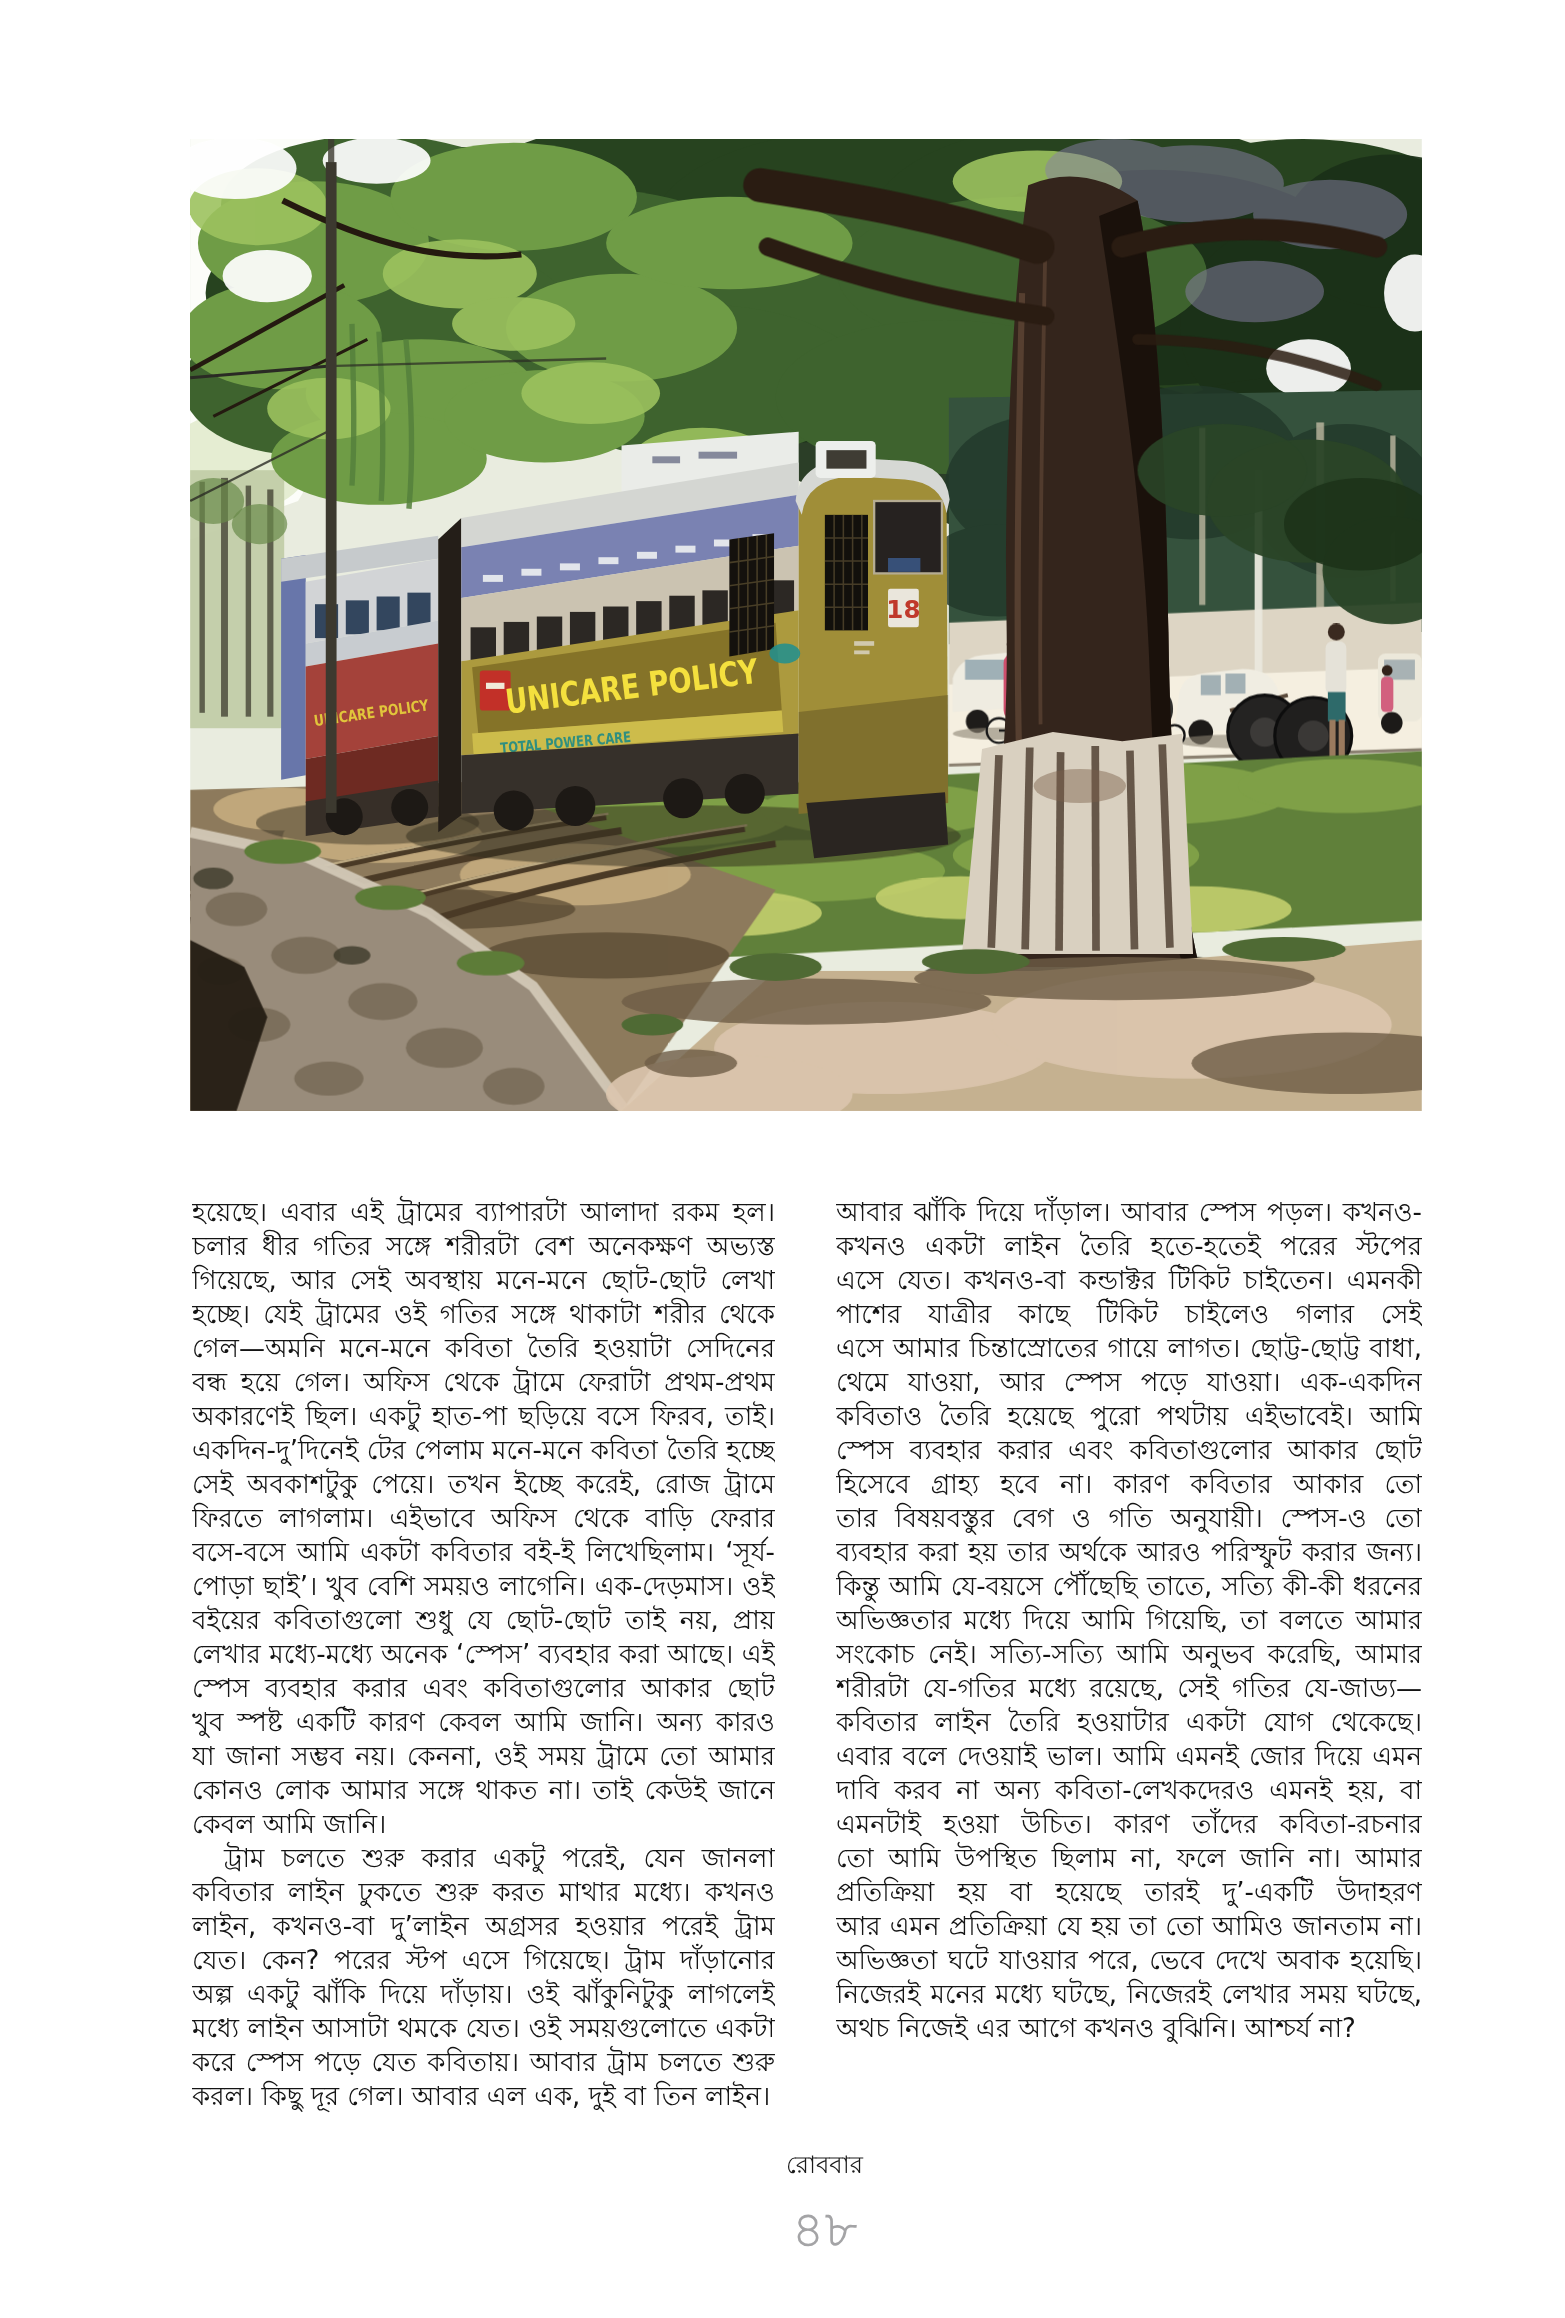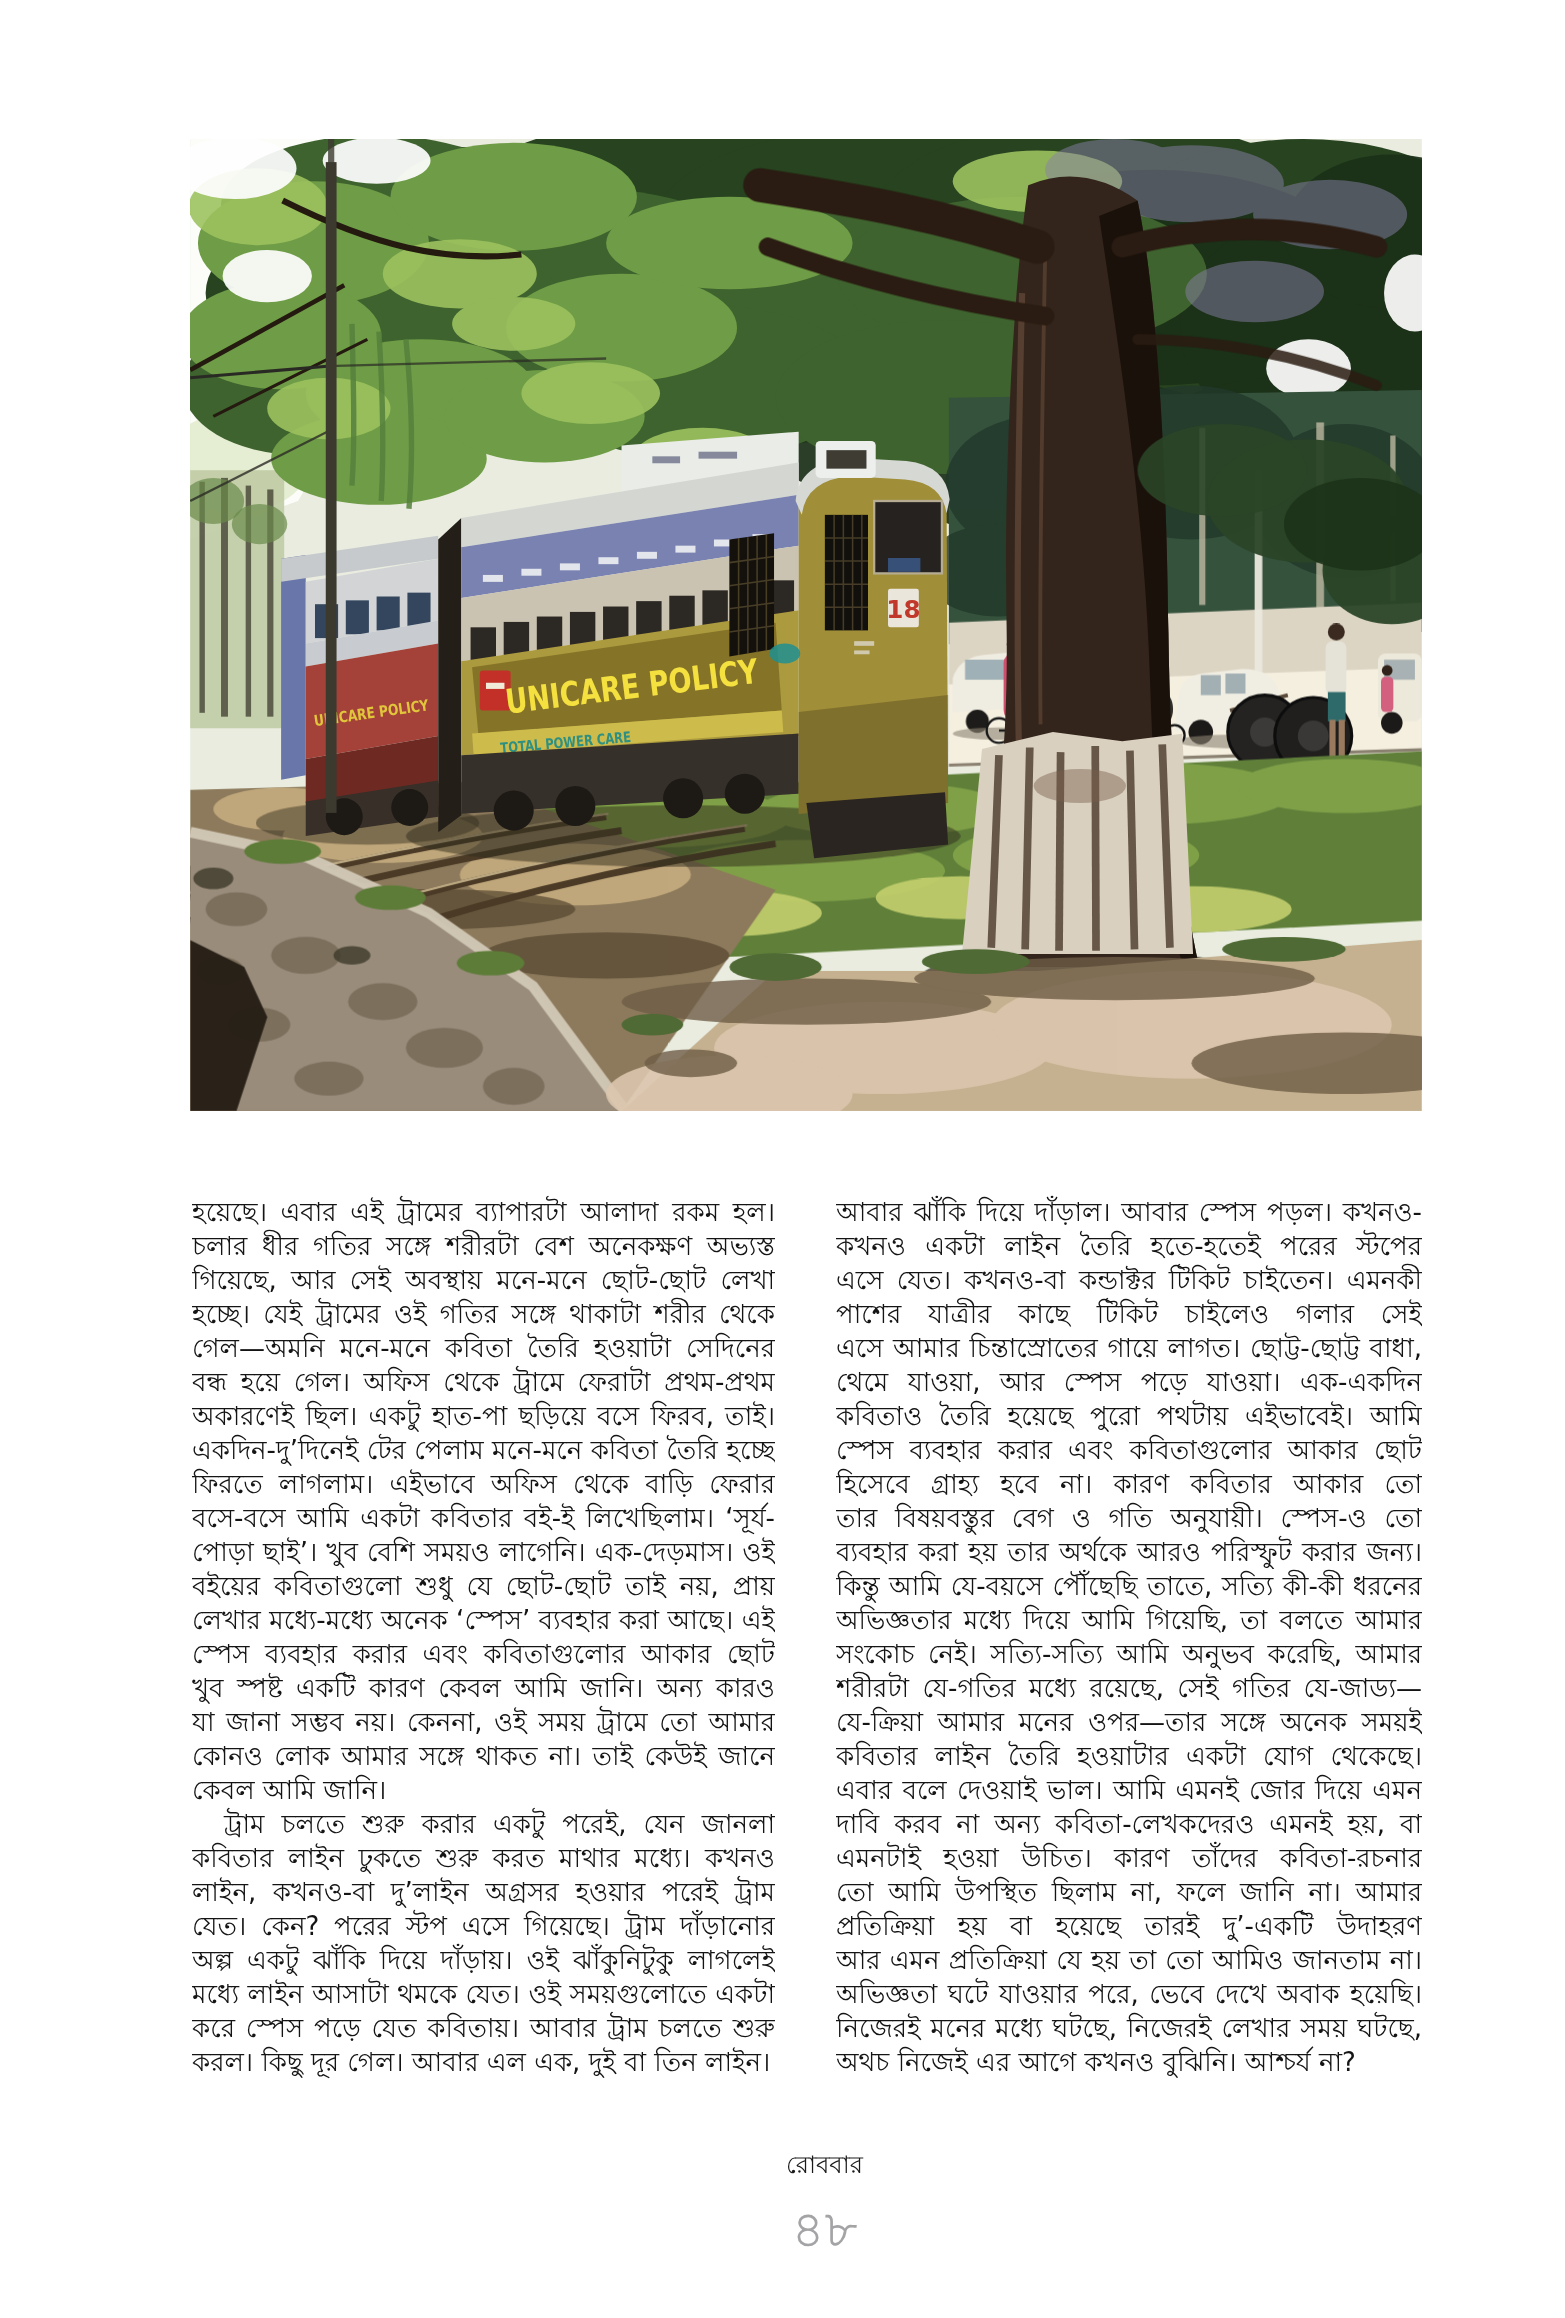--- a/index.html
+++ b/index.html
@@ -442,20 +442,21 @@
 
   <div class="col col-left">
     <div class="tl">হয়েছে। এবার এই ট্রামের ব্যাপারটা আলাদা রকম হল। ট্রাম</div>
     <div class="tl">চলার ধীর গতির সঙ্গে শরীরটা বেশ অনেকক্ষণ অভ্যস্ত হয়ে</div>
     <div class="tl">গিয়েছে, আর সেই অবস্থায় মনে-মনে ছোট-ছোট লেখা তৈরি</div>
     <div class="tl">হচ্ছে। যেই ট্রামের ওই গতির সঙ্গে থাকাটা শরীর থেকে সরে</div>
     <div class="tl">গেল—অমনি মনে-মনে কবিতা তৈরি হওয়াটা সেদিনের মতো</div>
     <div class="tl">বন্ধ হয়ে গেল। অফিস থেকে ট্রামে ফেরাটা প্রথম-প্রথম</div>
     <div class="tl">অকারণেই ছিল। একটু হাত-পা ছড়িয়ে বসে ফিরব, তাই। কিন্তু</div>
     <div class="tl">একদিন-দু’দিনেই টের পেলাম মনে-মনে কবিতা তৈরি হচ্ছে</div>
+    <div class="tl">সেই অবকাশটুকু পেয়ে। তখন ইচ্ছে করেই, রোজ ট্রামে</div>
     <div class="tl">ফিরতে লাগলাম। এইভাবে অফিস থেকে বাড়ি ফেরার ট্রামে</div>
     <div class="tl">বসে-বসে আমি একটা কবিতার বই-ই লিখেছিলাম। ‘সূর্য-</div>
     <div class="tl">পোড়া ছাই’। খুব বেশি সময়ও লাগেনি। এক-দেড়মাস। ওই</div>
     <div class="tl">বইয়ের কবিতাগুলো শুধু যে ছোট-ছোট তাই নয়, প্রায় প্রতিটি</div>
     <div class="tl">লেখার মধ্যে-মধ্যে অনেক ‘স্পেস’ ব্যবহার করা আছে। এই</div>
     <div class="tl">স্পেস ব্যবহার করার এবং কবিতাগুলোর আকার ছোট হওয়ার</div>
     <div class="tl">খুব স্পষ্ট একটি কারণ কেবল আমি জানি। অন্য কারও পক্ষে</div>
     <div class="tl">যা জানা সম্ভব নয়। কেননা, ওই সময় ট্রামে তো আমার চেনা</div>
     <div class="tl">কোনও লোক আমার সঙ্গে থাকত না। তাই কেউই জানে না।</div>
     <div class="tl end">কেবল আমি জানি।</div>
@@ -478,21 +479,20 @@
     <div class="tl">থেমে যাওয়া, আর স্পেস পড়ে যাওয়া। এক-একদিন তিনটে</div>
     <div class="tl">কবিতাও তৈরি হয়েছে পুরো পথটায় এইভাবেই। আমি জানি,</div>
     <div class="tl">স্পেস ব্যবহার করার এবং কবিতাগুলোর আকার ছোট হওয়ার</div>
     <div class="tl">হিসেবে গ্রাহ্য হবে না। কারণ কবিতার আকার তো নির্ধারিত হয়</div>
     <div class="tl">তার বিষয়বস্তুর বেগ ও গতি অনুযায়ী। স্পেস-ও তো কবিতায়</div>
     <div class="tl">ব্যবহার করা হয় তার অর্থকে আরও পরিস্ফুট করার জন্য।</div>
     <div class="tl">কিন্তু আমি যে-বয়সে পৌঁছেছি তাতে, সত্যি কী-কী ধরনের</div>
     <div class="tl">অভিজ্ঞতার মধ্যে দিয়ে আমি গিয়েছি, তা বলতে আমার আর</div>
     <div class="tl">সংকোচ নেই। সত্যি-সত্যি আমি অনুভব করেছি, আমার</div>
     <div class="tl">শরীরটা যে-গতির মধ্যে রয়েছে, সেই গতির যে-জাড্য—তার</div>
-    <div class="tl">যে-ক্রিয়া আমার মনের ওপর—তার সঙ্গে অনেক সময়ই</div>
     <div class="tl">কবিতার লাইন তৈরি হওয়াটার একটা যোগ থেকেছে। সেসব</div>
     <div class="tl">এবার বলে দেওয়াই ভাল। আমি এমনই জোর দিয়ে এমন</div>
     <div class="tl">দাবি করব না অন্য কবিতা-লেখকদেরও এমনই হয়, বা</div>
     <div class="tl">এমনটাই হওয়া উচিত। কারণ তাঁদের কবিতা-রচনার সময়টা</div>
     <div class="tl">তো আমি উপস্থিত ছিলাম না, ফলে জানি না। আমার কেমন</div>
     <div class="tl">প্রতিক্রিয়া হয় বা হয়েছে তারই দু’-একটি উদাহরণ বললাম।</div>
     <div class="tl">আর এমন প্রতিক্রিয়া যে হয় তা তো আমিও জানতাম না।</div>
     <div class="tl">অভিজ্ঞতা ঘটে যাওয়ার পরে, ভেবে দেখে অবাক হয়েছি।</div>
     <div class="tl">নিজেরই মনের মধ্যে ঘটছে, নিজেরই লেখার সময় ঘটছে,</div>
     <div class="tl end">অথচ নিজেই এর আগে কখনও বুঝিনি। আশ্চর্য না?</div>

